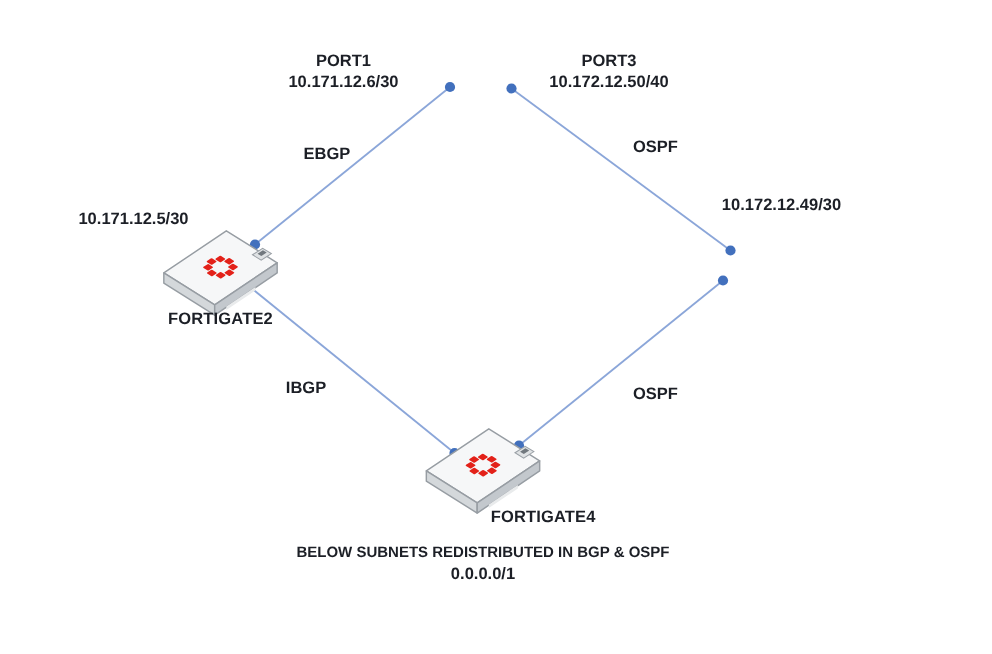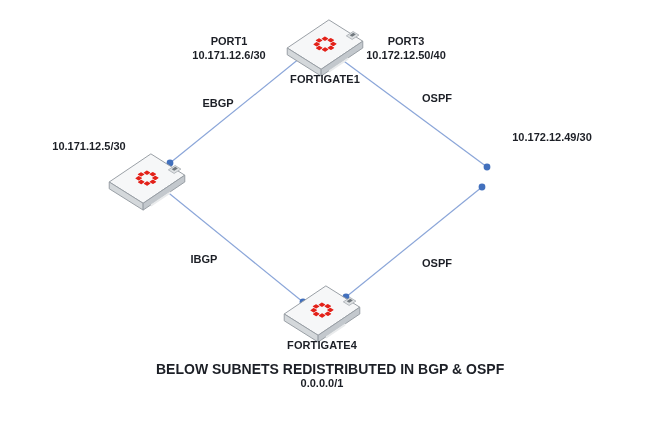--- a/index.html
+++ b/index.html
@@ -31,38 +31,38 @@
     text-align: center;
     font-weight: bold;
     font-size: 11px;
     line-height: 14px;
     white-space: nowrap;
   }
 
   #dev-fortigate1 { left: 250px; top: 16px; }
   #dev-fortigate2 { left: 72px;  top: 150px; }
   #dev-fortigate3 { left: 437px; top: 146px; }
-  #dev-fortigate4 { left: 247px; top: 282px; }
+  #dev-fortigate4 { left: 247px; top: 282px; text-align: right; }
 
   #if-port1 { left: 159px; top: 34px;  width: 140px; }
   #if-port3 { left: 336px; top: 34px;  width: 140px; }
   #if-fg2   { left: 19px;  top: 139px; width: 140px; }
-  #if-fg3   { left: 482px; top: 130px; width: 140px; text-align: center; }
+  #if-fg3   { left: 451px; top: 130px; width: 140px; text-align: center; }
 
   #lbl-ebgp       { left: 178px; top: 96px;  width: 80px; }
   #lbl-ospf-top   { left: 397px; top: 91px;  width: 80px; }
   #lbl-ibgp       { left: 164px; top: 252px; width: 80px; }
   #lbl-ospf-bot   { left: 397px; top: 256px; width: 80px; }
 
   .footer {
     position: absolute;
     left: 156px; top: 362px; width: 332px;
     text-align: center;
   }
-  .footer-title { font-size: 14px; font-weight: bold; line-height: 14px; white-space: nowrap; }
+  .footer-title { font-size: 10px; font-weight: bold; line-height: 14px; white-space: nowrap; }
   .footer-subnet { font-size: 11px; font-weight: bold; line-height: 14.5px; }
 </style>
 </head>
 <body>
 
 <div class="canvas">
 
   <svg width="0" height="0" style="position:absolute" aria-hidden="true">
     <defs>
       <symbol id="fg-appliance" viewBox="0 0 84 64">
@@ -101,31 +101,26 @@
     <circle cx="300" cy="58" r="3.4"></circle>
     <circle cx="341" cy="59" r="3.4"></circle>
     <circle cx="170" cy="163" r="3.4"></circle>
     <circle cx="165" cy="190" r="3.4"></circle>
     <circle cx="487" cy="167" r="3.4"></circle>
     <circle cx="482" cy="187" r="3.4"></circle>
     <circle cx="303" cy="302" r="3.4"></circle>
     <circle cx="346" cy="297" r="3.4"></circle>
   </svg>
 
-  <div class="device" id="dev-fortigate1">
-    <svg class="fg-icon" viewBox="0 0 84 64">
-        <use href="#fg-appliance"></use>
-      </svg>
-    <div class="device-label">FORTIGATE1</div>
-  </div>
 
   <div class="device" id="dev-fortigate2">
     <svg class="fg-icon" viewBox="0 0 84 64">
         <use href="#fg-appliance"></use>
       </svg>
+    <div class="device-label">FORTIGATE2</div>
   </div>
 
 
   <div class="device" id="dev-fortigate4">
     <svg class="fg-icon" viewBox="0 0 84 64">
         <use href="#fg-appliance"></use>
       </svg>
     <div class="device-label">FORTIGATE4</div>
   </div>
 

